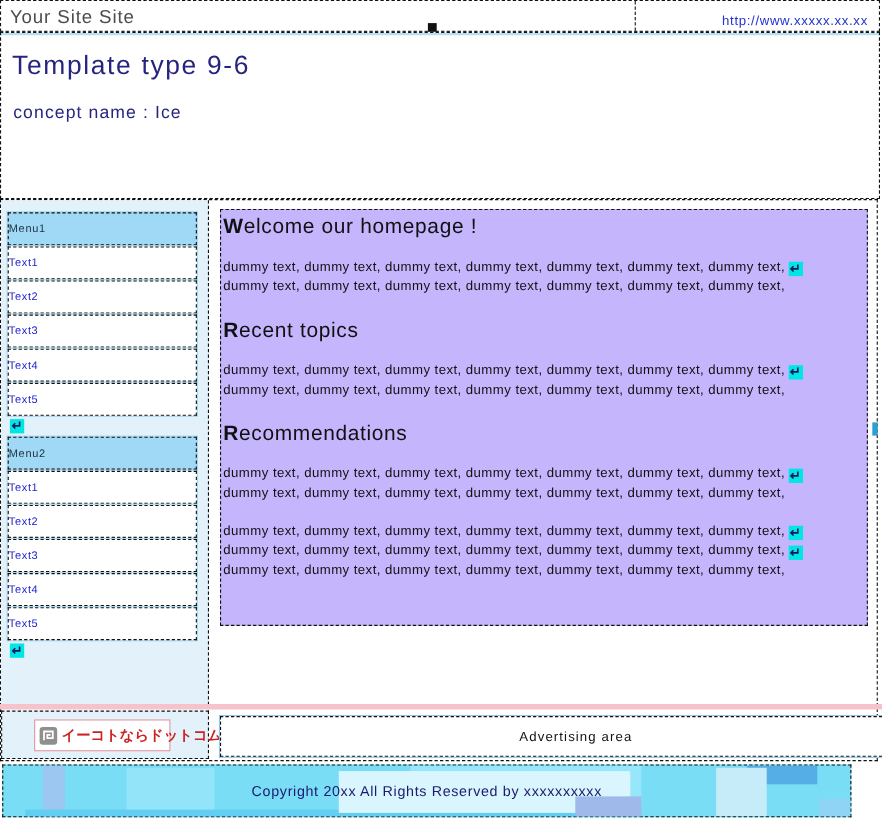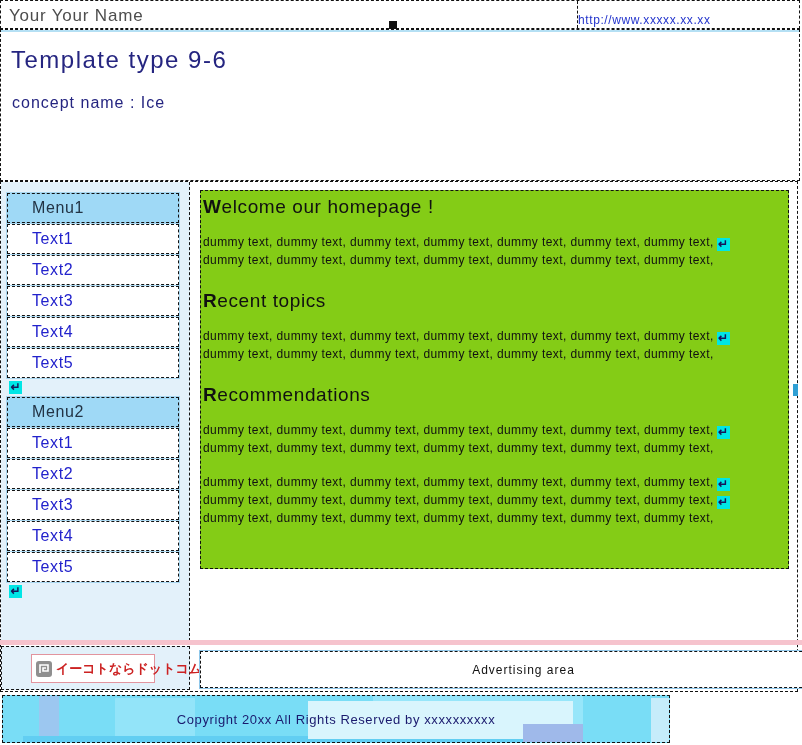--- a/index.html
+++ b/index.html
@@ -5,73 +5,73 @@
   html,body{margin:0;padding:0;}
   body{
     width:802px;height:745px;position:relative;background:#fff;
     font-family:"Liberation Sans", sans-serif;overflow:hidden;
   }
   .abs{position:absolute;}
   
   .top-band{left:0;top:0;width:800px;height:29px;border:1px dashed #111;display:flex;box-sizing:border-box;}
   .site-cell{width:577px;border-right:1px dashed #111;box-sizing:border-box;padding:5px 0 0 8px;}
   .site-name{font-size:17px;color:#4d4d4d;letter-spacing:0.8px;}
-  .url-cell{flex:1;text-align:left;padding:9px 10px 0 0;}
+  .url-cell{flex:1;text-align:right;padding:9px 10px 0 0;}
   .url{font-size:12px;color:#2233cc;letter-spacing:0.6px;text-decoration:none;}
   .handle{left:389px;top:21px;width:8px;height:8px;background:#111;}
   .handle-blue{left:793px;top:384px;width:5px;height:12px;background:#2e9fd4;}
   
   .header-box{left:0;top:29px;width:800px;height:152px;border:1px dashed #111;box-sizing:border-box;
     background:#fff;box-shadow:inset 0 2px 0 #b5e0f4;}
   .page-title{position:absolute;left:10px;top:16px;font-size:24px;color:#252580;letter-spacing:1.5px;}
   .concept{position:absolute;left:11px;top:64px;font-size:16px;color:#252580;letter-spacing:1px;}
   
   .content-frame{left:0;top:181px;width:798px;height:511px;border:1px dashed #111;box-sizing:border-box;}
   
   .sidebar{left:1px;top:182px;width:189px;height:459px;background:#e3f1fa;border-right:1px dashed #111;
     box-sizing:border-box;padding:11px 0 0 6px;}
   .menu-box{box-sizing:border-box;width:172px;height:30px;margin-bottom:1px;border:1px dashed #111;
-    box-shadow:0 0 0 1px #a9d7f0;background:#fff;display:flex;align-items:center;padding-left:24px;
-    font-size:16px;color:#2222cc;letter-spacing:0.6px;cursor:pointer;}
+    box-shadow:0 0 0 1px #a9d7f0;background:#fff;display:flex;align-items:center;padding-left:0;
+    font-size:10px;color:#2222cc;letter-spacing:0.6px;cursor:pointer;}
   .menu-header{background:#9fd9f6;color:#223344;}
   .brmark{display:inline-block;width:13px;height:13px;background:#00e6e6;color:#16165a;font-weight:bold;
     font-size:12px;line-height:13px;text-align:center;vertical-align:-2px;margin-left:3px;}
   .brmark.block{display:block;margin:3px 0 3px 2px;}
   
   .main-box{left:200px;top:190px;width:589px;height:379px;border:1px dashed #111;box-sizing:border-box;
-    background:#84cc16;padding:0 6px 0 2px;overflow:hidden;}
+    background:#c4b5fd;padding:0 6px 0 2px;overflow:hidden;}
   .sec-heading{font-size:19px;font-weight:normal;color:#111;letter-spacing:0.6px;margin:21px 0 0 0;line-height:21px;}
   .sec-heading:first-child{margin-top:5px;}
   .sec-heading::first-letter{font-weight:bold;}
   .dummy-para{margin:16px 0 0 0;}
   .dummy-line{font-size:12px;color:#111;letter-spacing:0.4px;margin:0;line-height:18px;white-space:nowrap;}
   
   .pink-strip{left:0;top:640px;width:802px;height:5px;background:#f6c3cd;}
   
   .logo-box{left:1px;top:646px;width:189px;height:44px;border:1px dashed #111;box-sizing:border-box;background:#e3f1fa;}
   .logo-banner{position:absolute;left:29px;top:7px;width:124px;height:29px;background:#fff;
     border:1px solid #e2949e;box-sizing:border-box;display:flex;align-items:center;padding:0 3px;gap:3px;cursor:pointer;}
   .logo-text{font-size:13px;font-weight:bold;color:#cc2222;white-space:nowrap;}
   
   .ad-box{left:200px;top:651px;width:647px;height:37px;border:1px dashed #111;box-sizing:border-box;
     box-shadow:0 0 0 1px #8fc7ea;background:#fff;display:flex;align-items:center;justify-content:center;cursor:pointer;}
   .ad-label{font-size:12px;color:#111;letter-spacing:1px;}
   
-  .footer{left:2px;top:695px;width:668px;height:48px;border:1px dashed #111;box-sizing:border-box;
+  .footer{left:2px;top:695px;width:772px;height:48px;border:1px dashed #111;box-sizing:border-box;
     background:#79ddf6;overflow:hidden;}
   .patch{position:absolute;}
   .copyright{position:absolute;left:0;top:0;width:100%;height:100%;display:flex;align-items:center;
     justify-content:center;font-size:13px;color:#1a1a6e;letter-spacing:0.6px;z-index:5;}
 </style>
 </head>
 <body>
 
 <div class="abs top-band">
   <div class="site-cell">
-    <span class="site-name">Your Your Name</span>
+    <span class="site-name">Your Site Site</span>
   </div>
   <div class="url-cell">
     <a class="url" href="#">http://www.xxxxx.xx.xx</a>
   </div>
 </div>
 <div class="abs handle"></div>
 
 <div class="abs header-box">
   <div class="page-title">Template type 9-6</div>
   <div class="concept">concept name : Ice</div>

